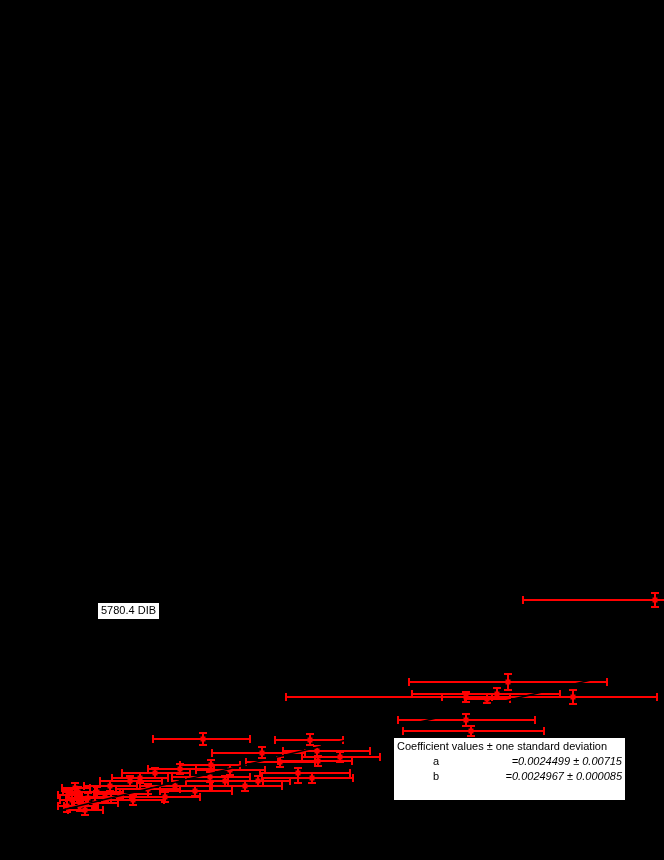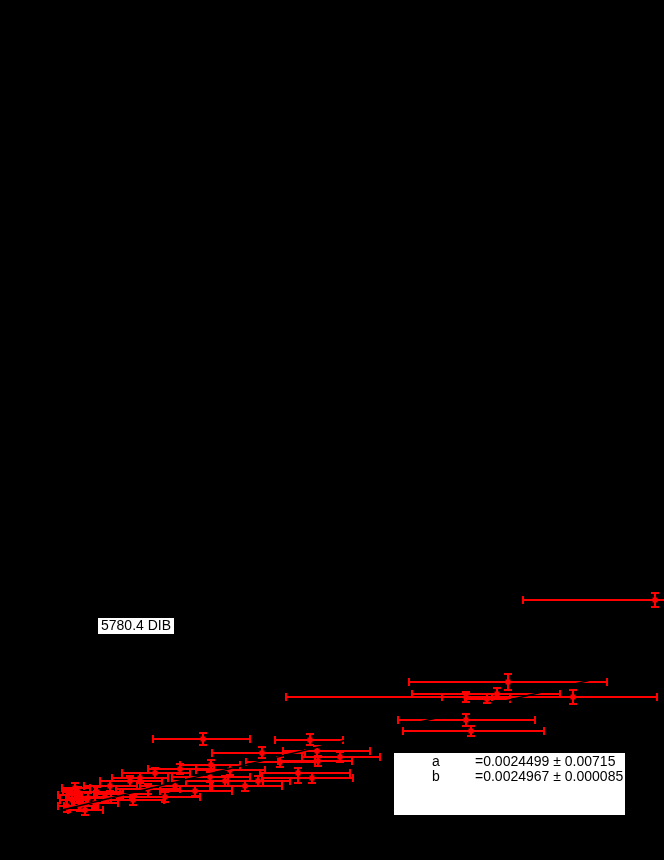--- a/index.html
+++ b/index.html
@@ -19,25 +19,24 @@
     position: absolute;
     left: 0;
     top: 0;
   }
   .annotation-box {
     position: absolute;
     background: #ffffff;
     color: #000000;
     border: 1px solid #000000;
     font-family: "Liberation Sans", sans-serif;
-    font-size: 14px;
+    font-size: 11px;
     line-height: 13px;
     box-sizing: border-box;
     white-space: nowrap;
-    margin-top: 15px;
   }
   #dib-label {
     left: 97px;
     top: 602px;
     padding: 1px 3px 2px 3px;
   }
   #legend-box {
     left: 393px;
     top: 737px;
     width: 233px;
@@ -47,21 +46,22 @@
     box-shadow: 3px 3px 0 #000000;
   }
   .legend-row {
     display: grid;
     grid-template-columns: 78px auto;
   }
   .legend-coef-label {
     text-align: center;
   }
   .legend-coef-value {
-    text-align: left;
+    text-align: right;
+    font-style: italic;
   }
 </style>
 </head>
 <body>
 
 <div id="screen">
 
   <svg id="plot-svg" width="664" height="860" viewBox="0 0 664 860">
       <rect x="0" y="0" width="664" height="860" fill="#000000"></rect>
       <g>
@@ -470,20 +470,21 @@
         <rect x="137.5" y="775.5" width="5" height="5" fill="#ff0000"></rect>
       </g>
       <line x1="58" y1="811" x2="664" y2="662" stroke="#000000" stroke-width="1.5"></line>
     </svg>
 
   <div id="dib-label" class="annotation-box">
     <span>5780.4 DIB</span>
   </div>
 
   <div id="legend-box" class="annotation-box">
+    <div class="legend-title">Coefficient values ± one standard deviation</div>
     <div class="legend-row">
       <span class="legend-coef-label">a</span>
       <span class="legend-coef-value">=0.0024499 ± 0.00715</span>
     </div>
     <div class="legend-row">
       <span class="legend-coef-label">b</span>
       <span class="legend-coef-value">=0.0024967 ± 0.000085</span>
     </div>
   </div>
 

